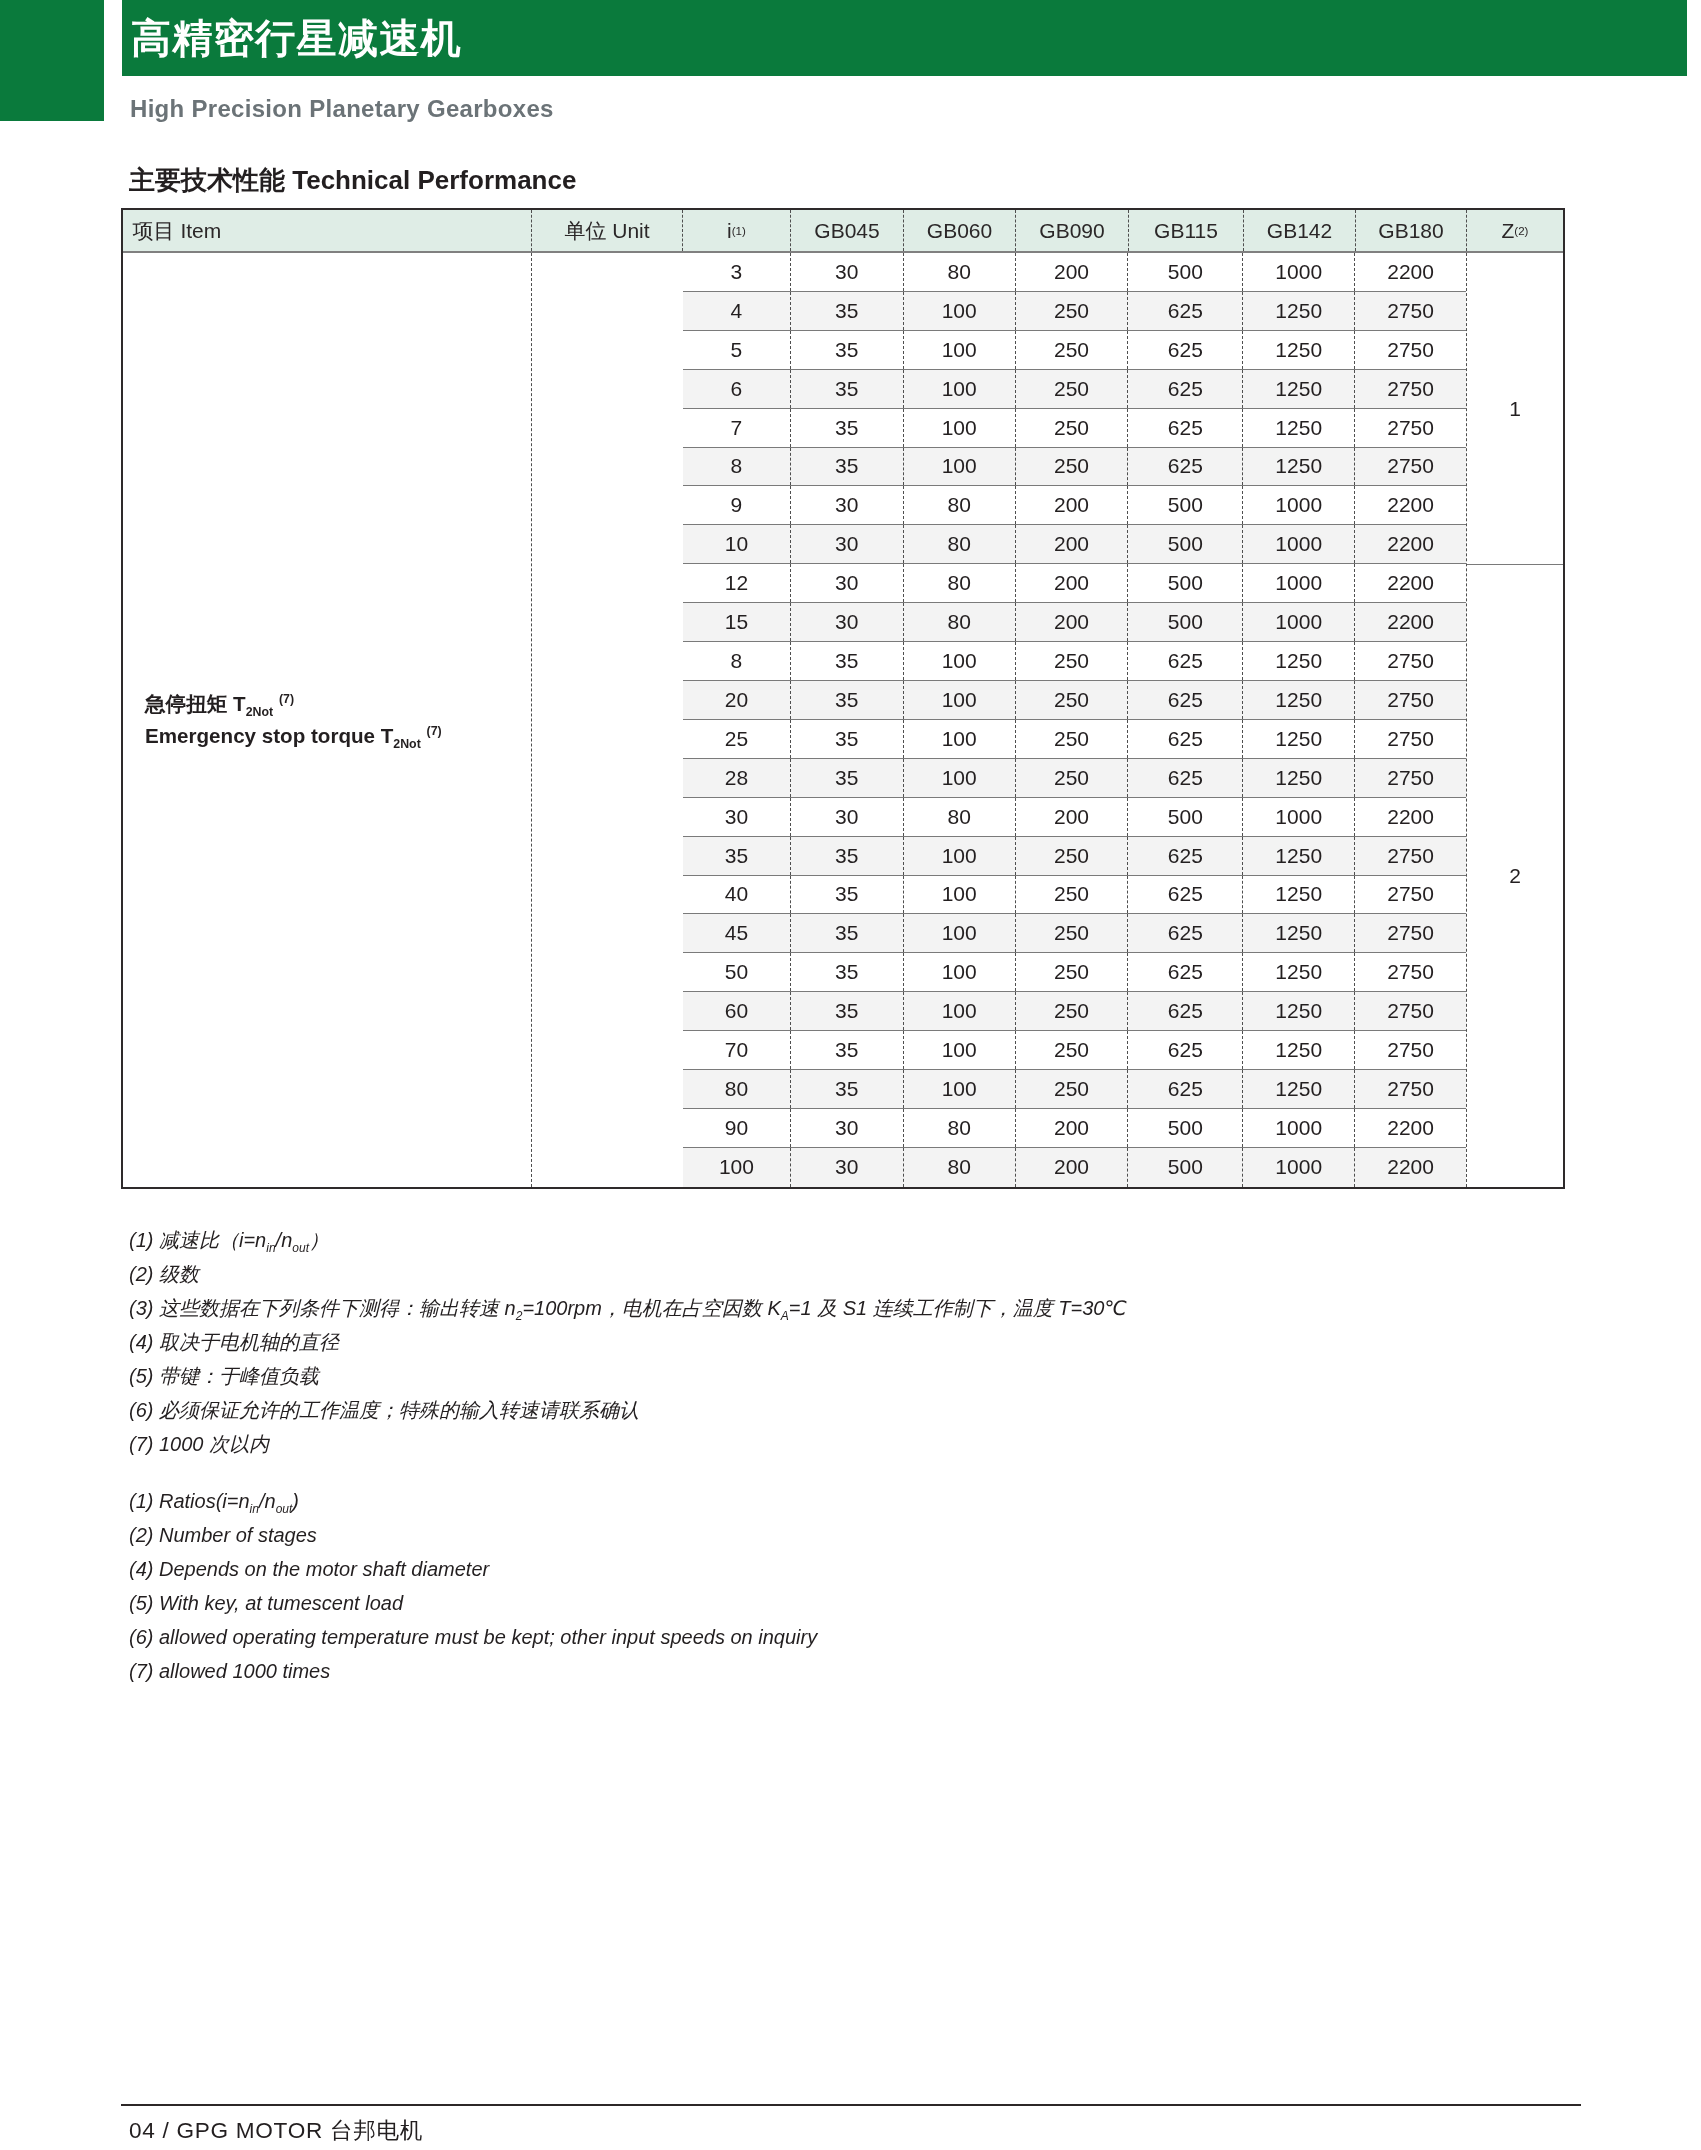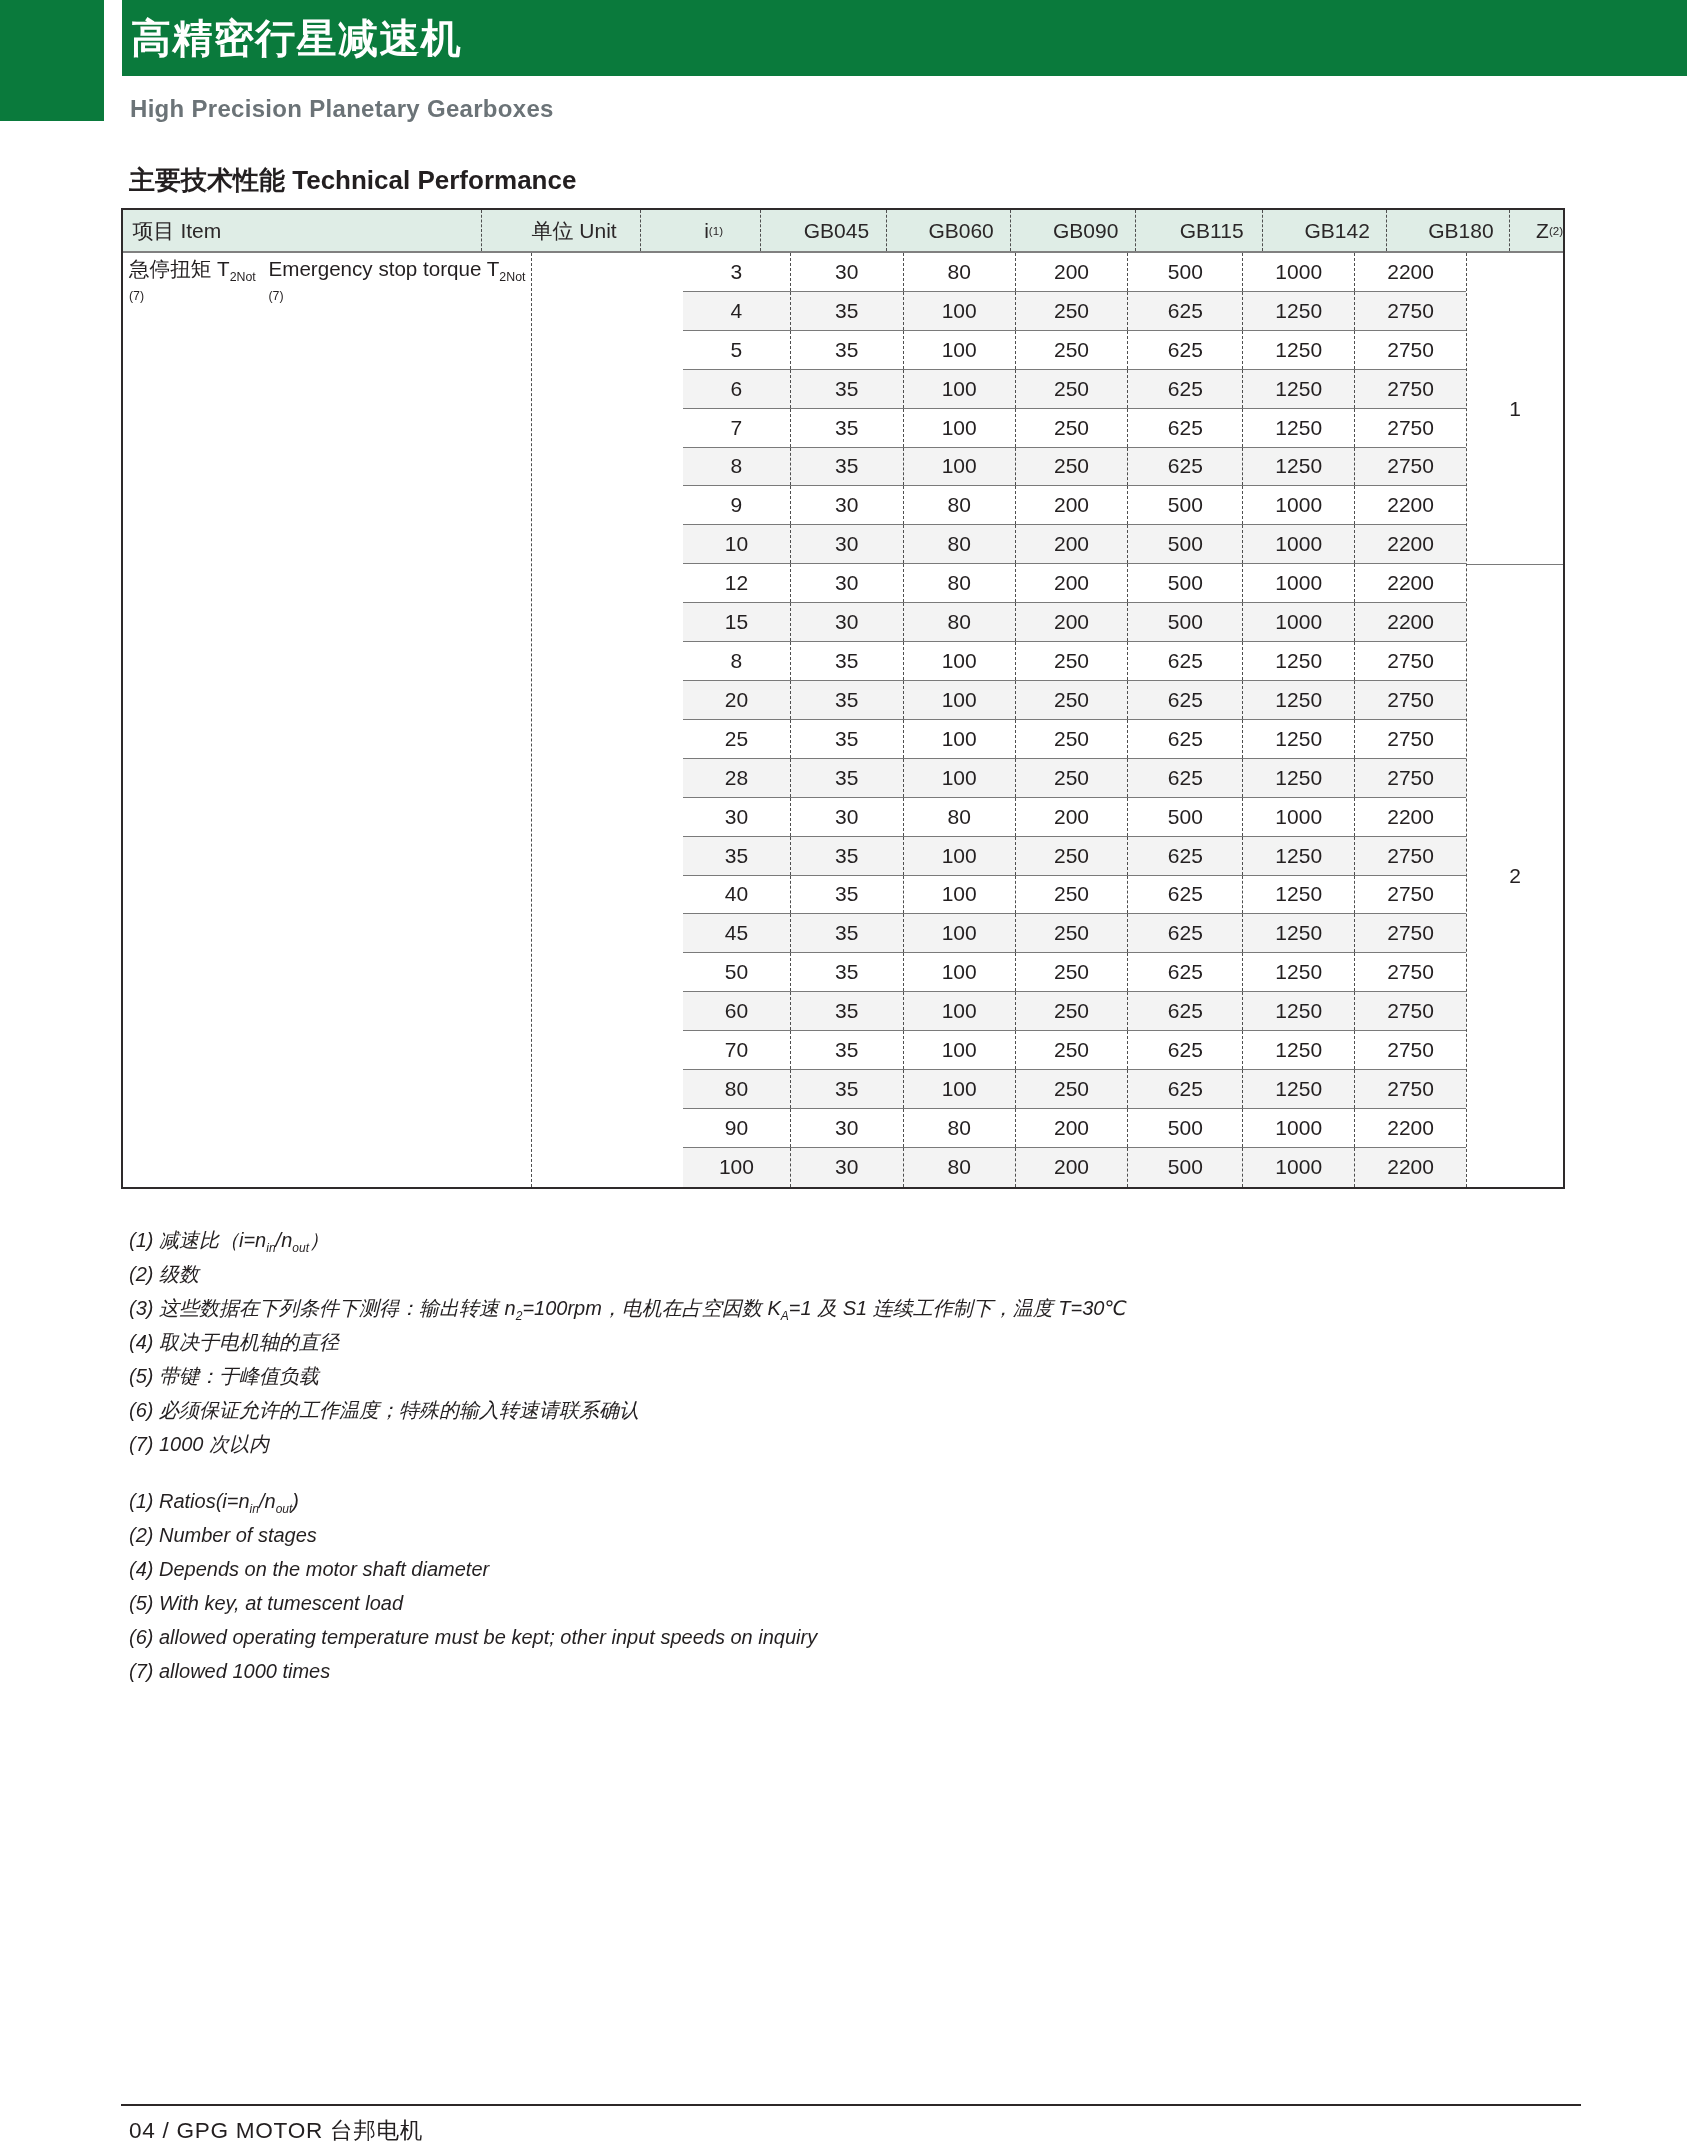--- a/index.html
+++ b/index.html
@@ -17,39 +17,39 @@
   #banner-title{color:#ffffff;font-size:40px;font-weight:bold;letter-spacing:1.4px;padding-left:9px;}
   #subtitle{left:130px;top:95px;font-size:24px;font-weight:bold;color:#6b7377;letter-spacing:0.3px;}
 
   
   #section-title{left:129px;top:163px;font-size:26px;font-weight:bold;color:#231f20;}
 
   
   #perf-table{left:121px;top:208px;width:1444px;height:981px;
     border:2.1px solid #2e2a2b;box-sizing:border-box;background:#ffffff;}
   #thead{position:absolute;left:0;top:0;width:100%;height:43px;box-sizing:border-box;
-    background:#dfede6;border-bottom:2.1px solid #808080;display:flex;gap:26px;}
+    background:#dfede6;border-bottom:2.1px solid #808080;display:flex;}
   .th{display:flex;align-items:center;justify-content:center;box-sizing:border-box;
     font-size:21px;color:#2b2728;height:100%;border-right:1.4px dashed #4f4f4f;}
   .th sup,.td sup{font-size:0.55em;line-height:0;}
   .c0{width:409px;justify-content:flex-start;padding-left:9.6px;}
   .c1{width:151px;}
   .c2{width:108px;}
   .c3{width:113px;}
   .c4{width:112px;}
   .c5{width:113px;}
   .c6{width:115px;}
   .c7{width:112px;}
   .c8{width:111px;}
   .c9{flex:1;border-right:none;}
 
   #tbody{position:absolute;left:0;top:43px;width:100%;bottom:0;}
   #col-item{left:0;top:0;width:409px;height:100%;box-sizing:border-box;
-    border-right:1.4px dashed #4f4f4f;display:flex;flex-direction:row;justify-content:center;
-    padding-left:6px;}
+    border-right:1.4px dashed #4f4f4f;display:flex;flex-direction:column;justify-content:center;
+    padding-left:22px;font-weight:bold;}
   .item-line{font-size:20.6px;line-height:32px;color:#231f20;}
   .item-line sub{font-size:0.6em;line-height:0;}
   .item-line sup{font-size:0.6em;line-height:0;}
   #col-unit{left:409px;top:0;width:151px;height:100%;box-sizing:border-box;
     border-right:1.4px dashed #4f4f4f;display:flex;align-items:center;justify-content:center;
     font-size:21px;}
   #value-rows{left:560px;top:0;width:783px;height:100%;display:flex;flex-direction:column;}
   .vrow{display:flex;height:calc(100%/24);box-sizing:border-box;border-bottom:1.4px solid #7a7a7a;}
   .vrow:last-child{border-bottom:none;}
   .vrow.alt{background:#f3f3f3;}

